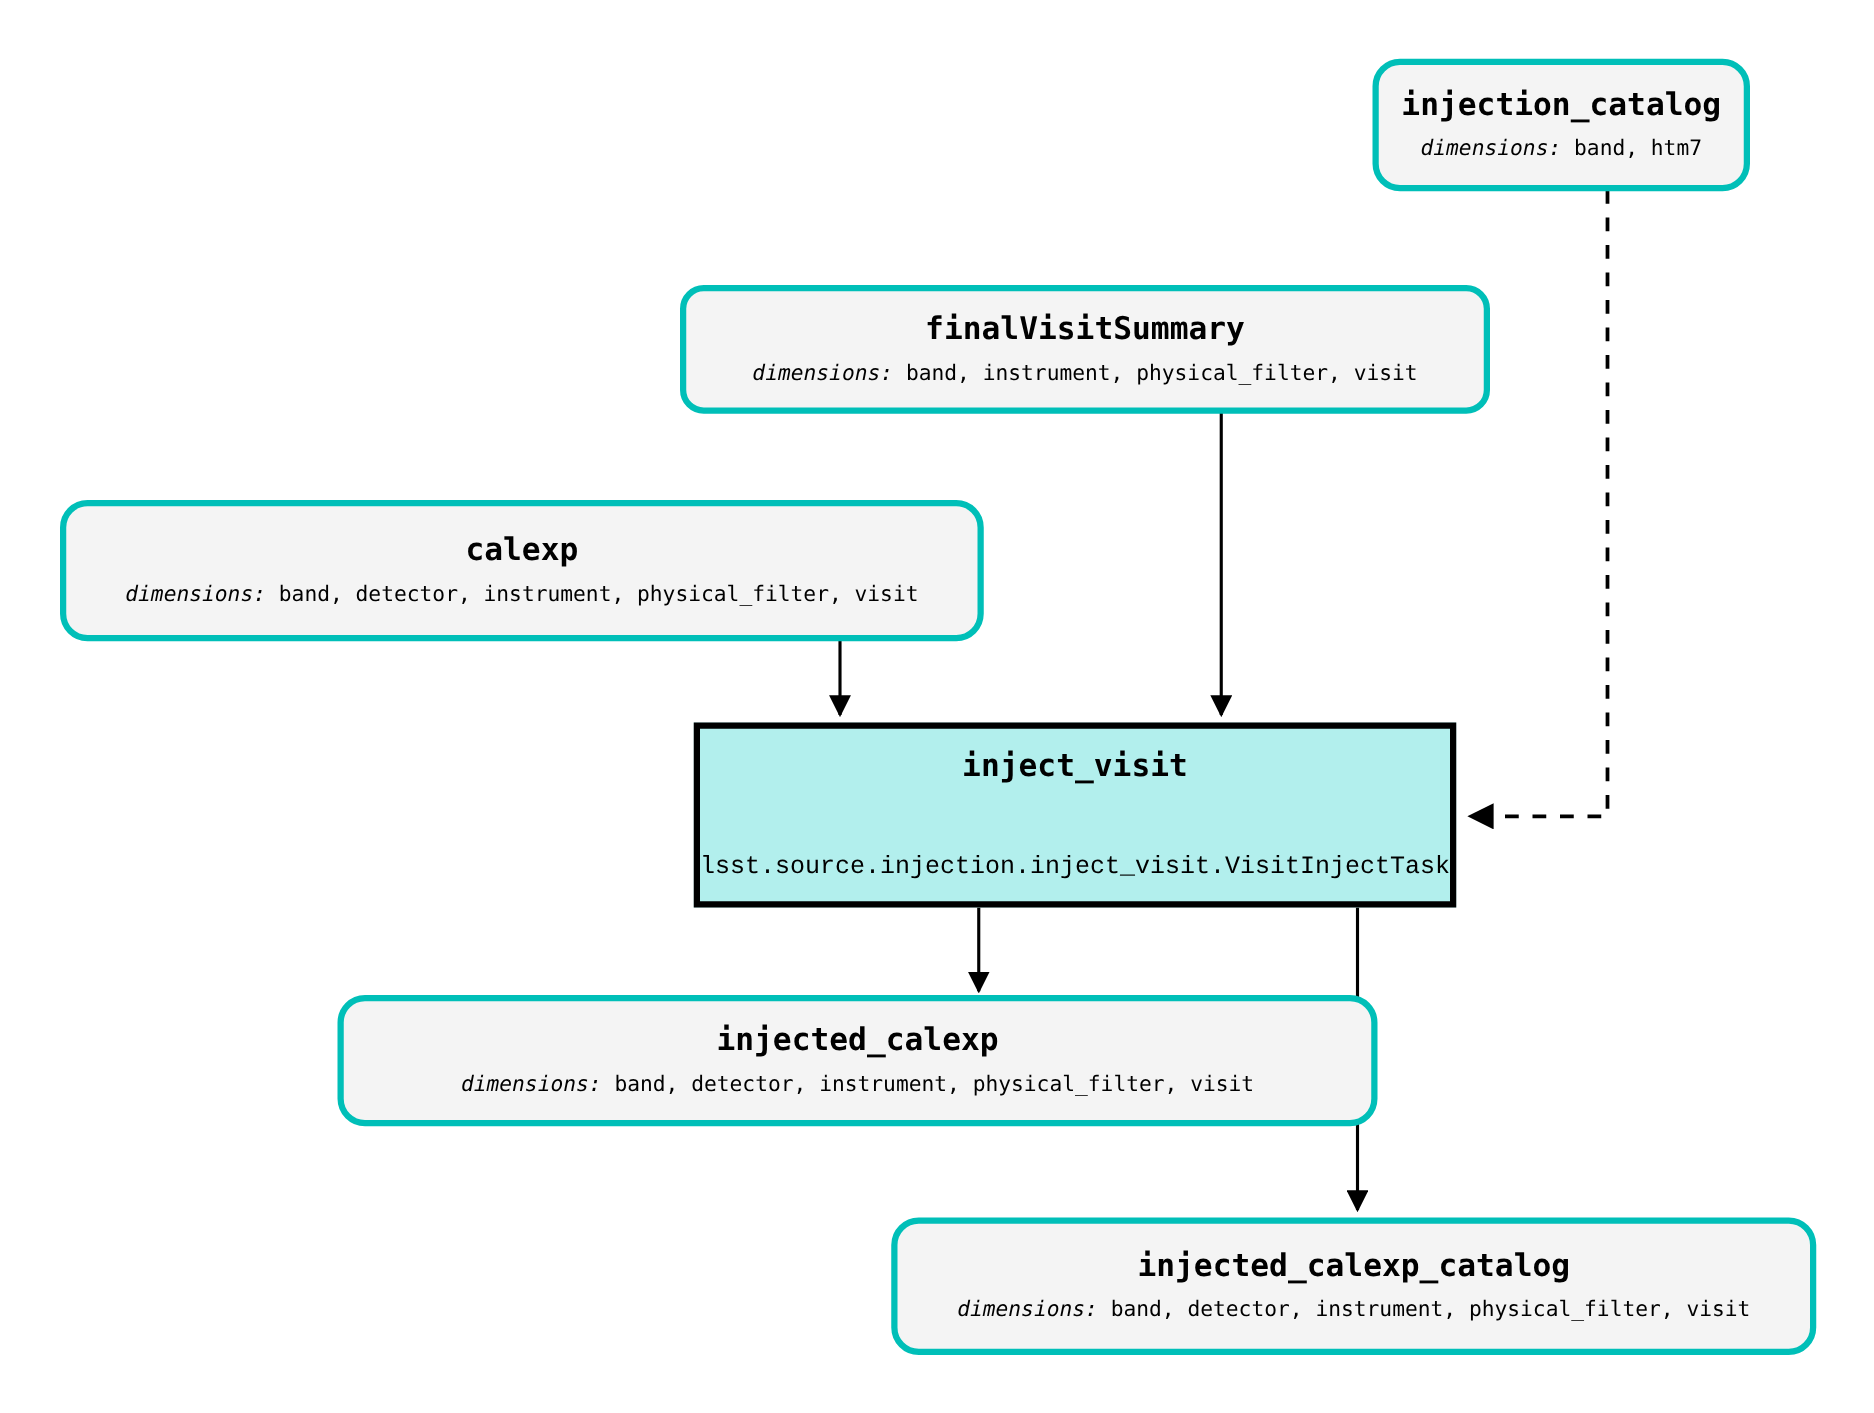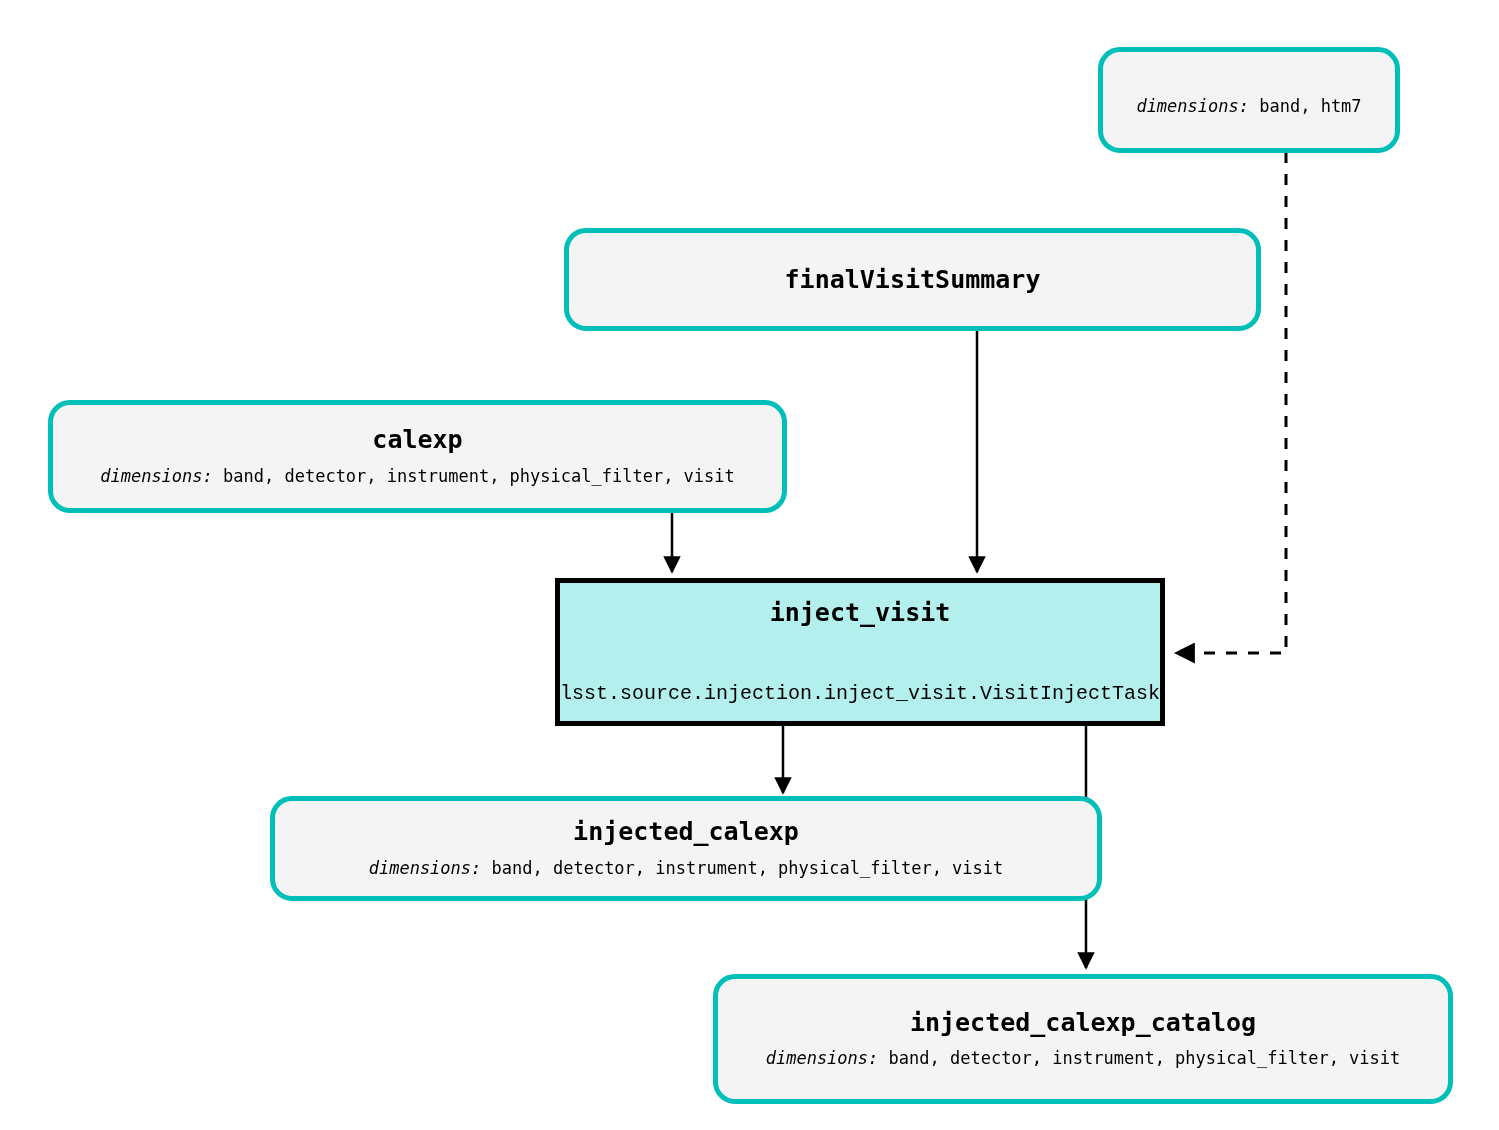--- a/index.html
+++ b/index.html
@@ -101,40 +101,42 @@
     <g>
       <path d="M 783 726 L 783 793" stroke="#000000" stroke-width="2.5" fill="none" marker-end="url(#arrow)"></path>
     </g>
 
     <g>
       <path d="M 1086 726 L 1086 968" stroke="#000000" stroke-width="2.5" fill="none" marker-end="url(#arrow)"></path>
     </g>
   </svg>
 
   <div class="node dataset" style="left:1098px; top:47px; width:302px; height:106px;">
+    <div class="node-title">injection_catalog</div>
     <div class="node-sub"><span class="dim-label">dimensions:</span> <span>band, htm7</span></div>
   </div>
 
-  <div class="node dataset" style="left:564px; top:228px; width:697px; height:103px;">
+  <div class="node dataset" style="left:544px; top:228px; width:648px; height:103px;border-radius:19px;">
     <div class="node-title">finalVisitSummary</div>
+    <div class="node-sub"><span class="dim-label">dimensions:</span> <span>band, instrument, physical_filter, visit</span></div>
   </div>
 
   <div class="node dataset" style="left:48px; top:400px; width:739px; height:113px;">
     <div class="node-title">calexp</div>
     <div class="node-sub"><span class="dim-label">dimensions:</span> <span>band, detector, instrument, physical_filter, visit</span></div>
   </div>
 
   <div class="node task" style="left:555px; top:578px; width:610px; height:148px;">
     <div class="node-title">inject_visit</div>
     <div class="node-task-class">lsst.source.injection.inject_visit.VisitInjectTask</div>
   </div>
 
   <div class="node dataset" style="left:270px; top:796px; width:832px; height:105px;">
     <div class="node-title">injected_calexp</div>
     <div class="node-sub"><span class="dim-label">dimensions:</span> <span>band, detector, instrument, physical_filter, visit</span></div>
   </div>
 
-  <div class="node dataset" style="left:713px; top:974px; width:740px; height:130px;">
+  <div class="node dataset" style="left:713px; top:974px; width:740px; height:110px;">
     <div class="node-title">injected_calexp_catalog</div>
     <div class="node-sub"><span class="dim-label">dimensions:</span> <span>band, detector, instrument, physical_filter, visit</span></div>
   </div>
 
 </div>
 
 </body></html>

